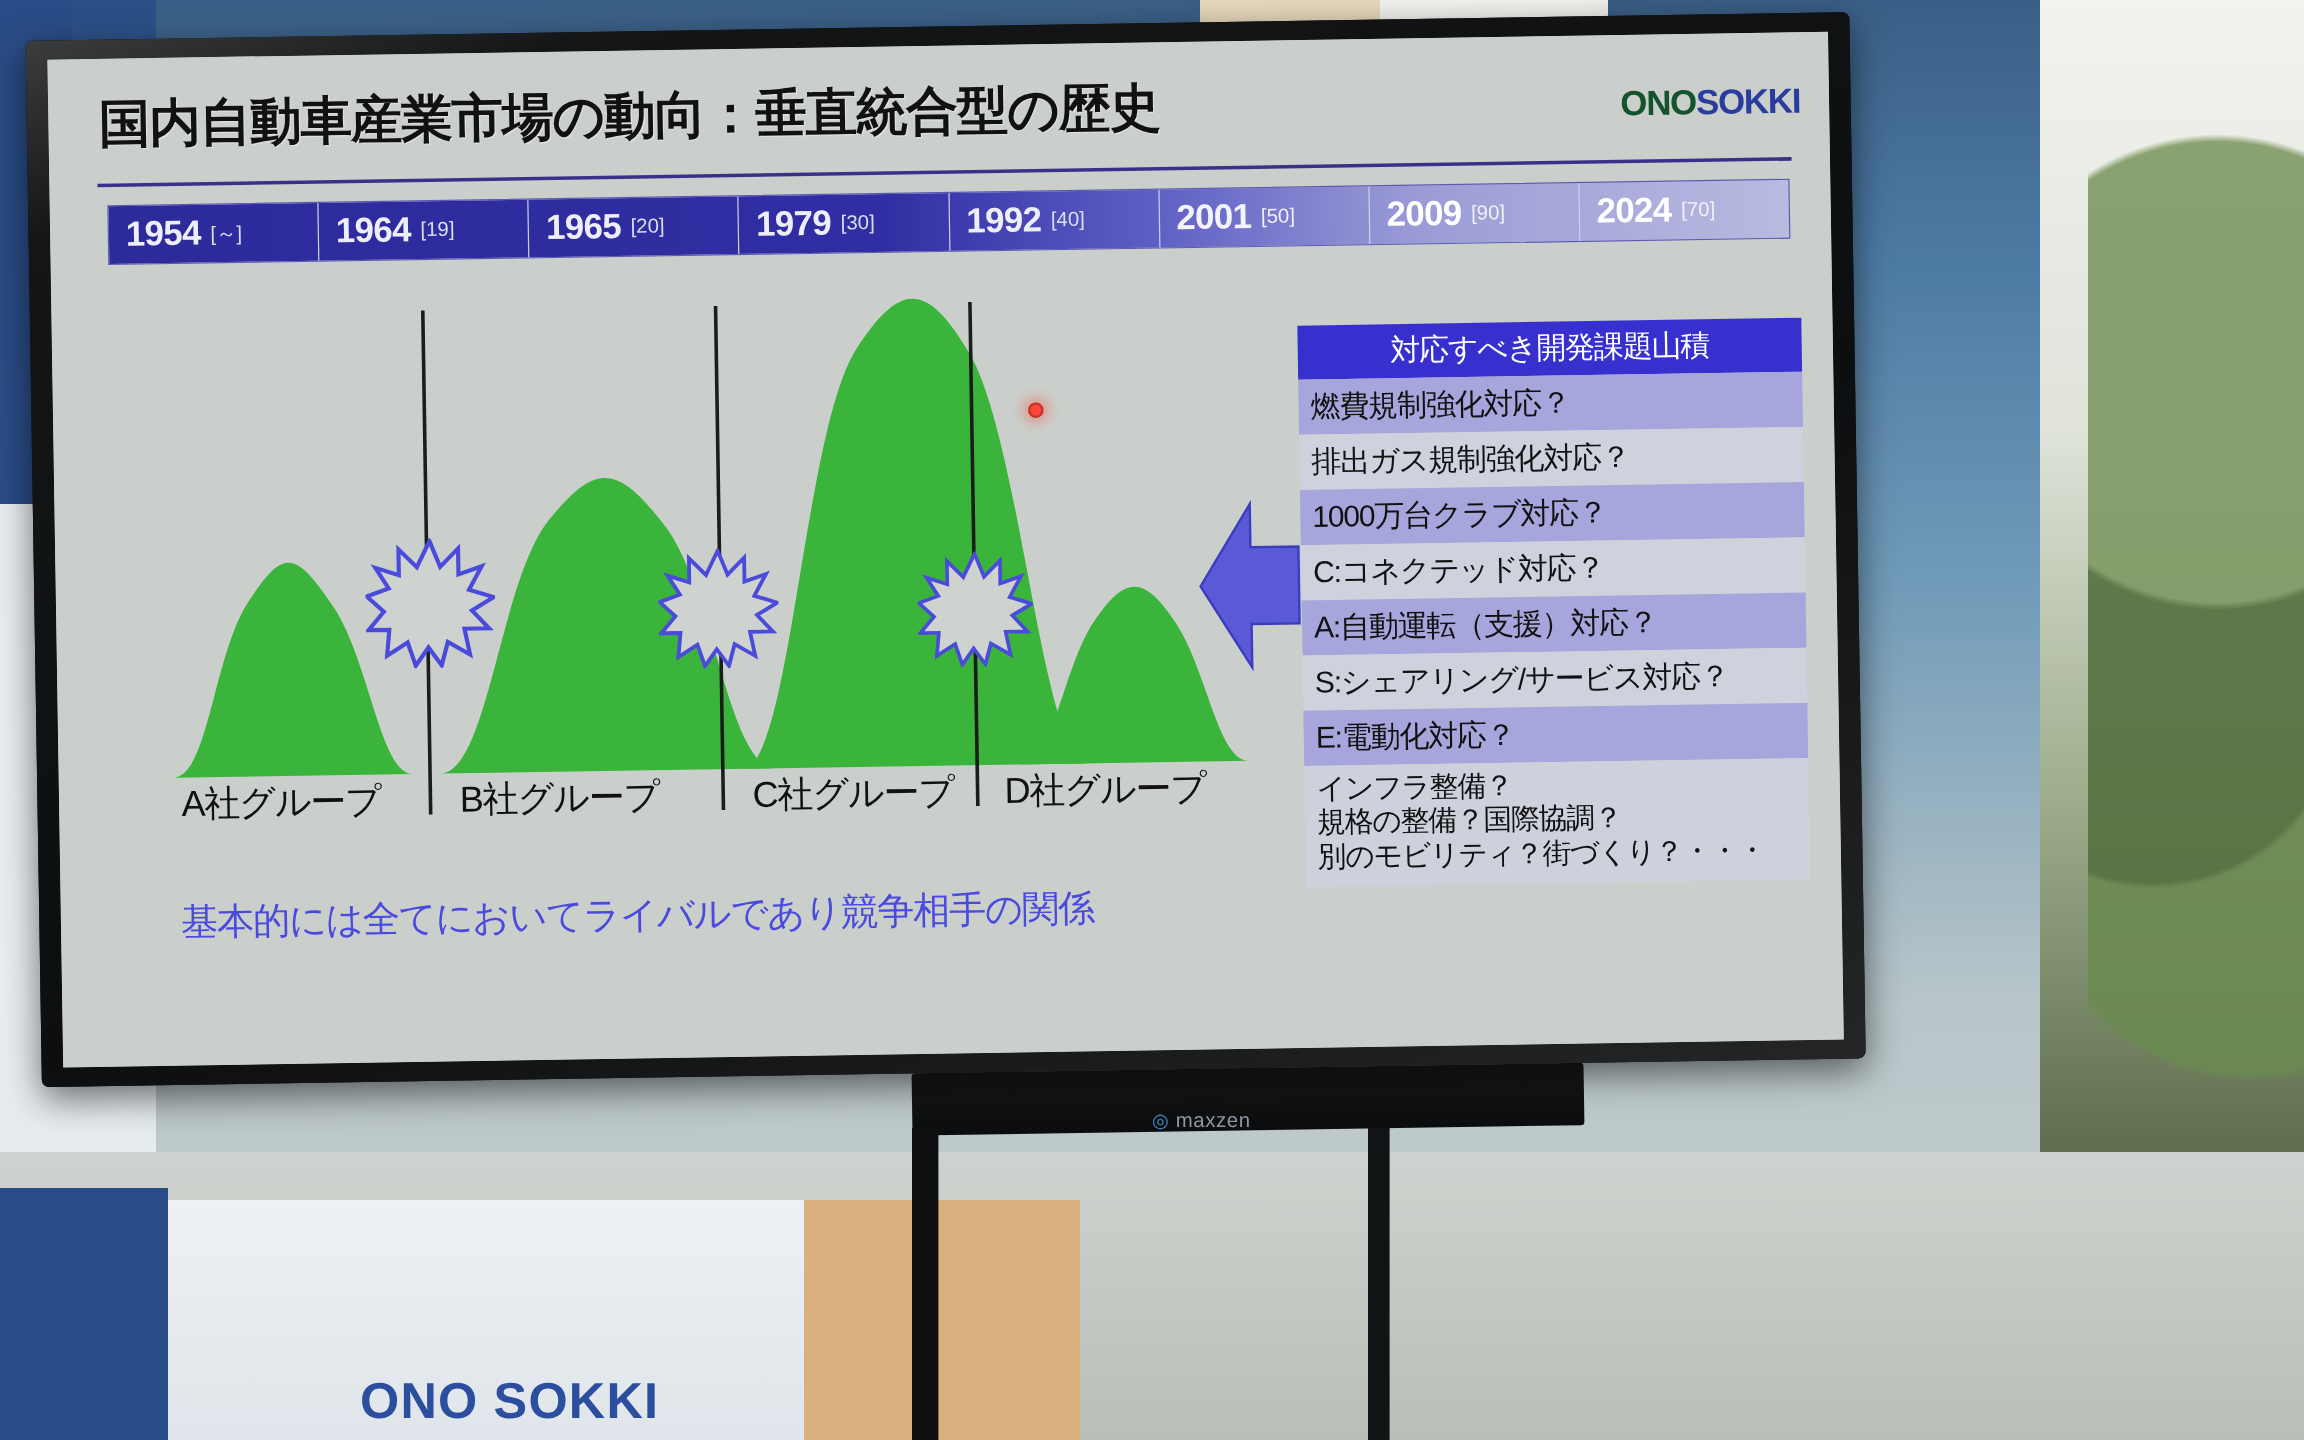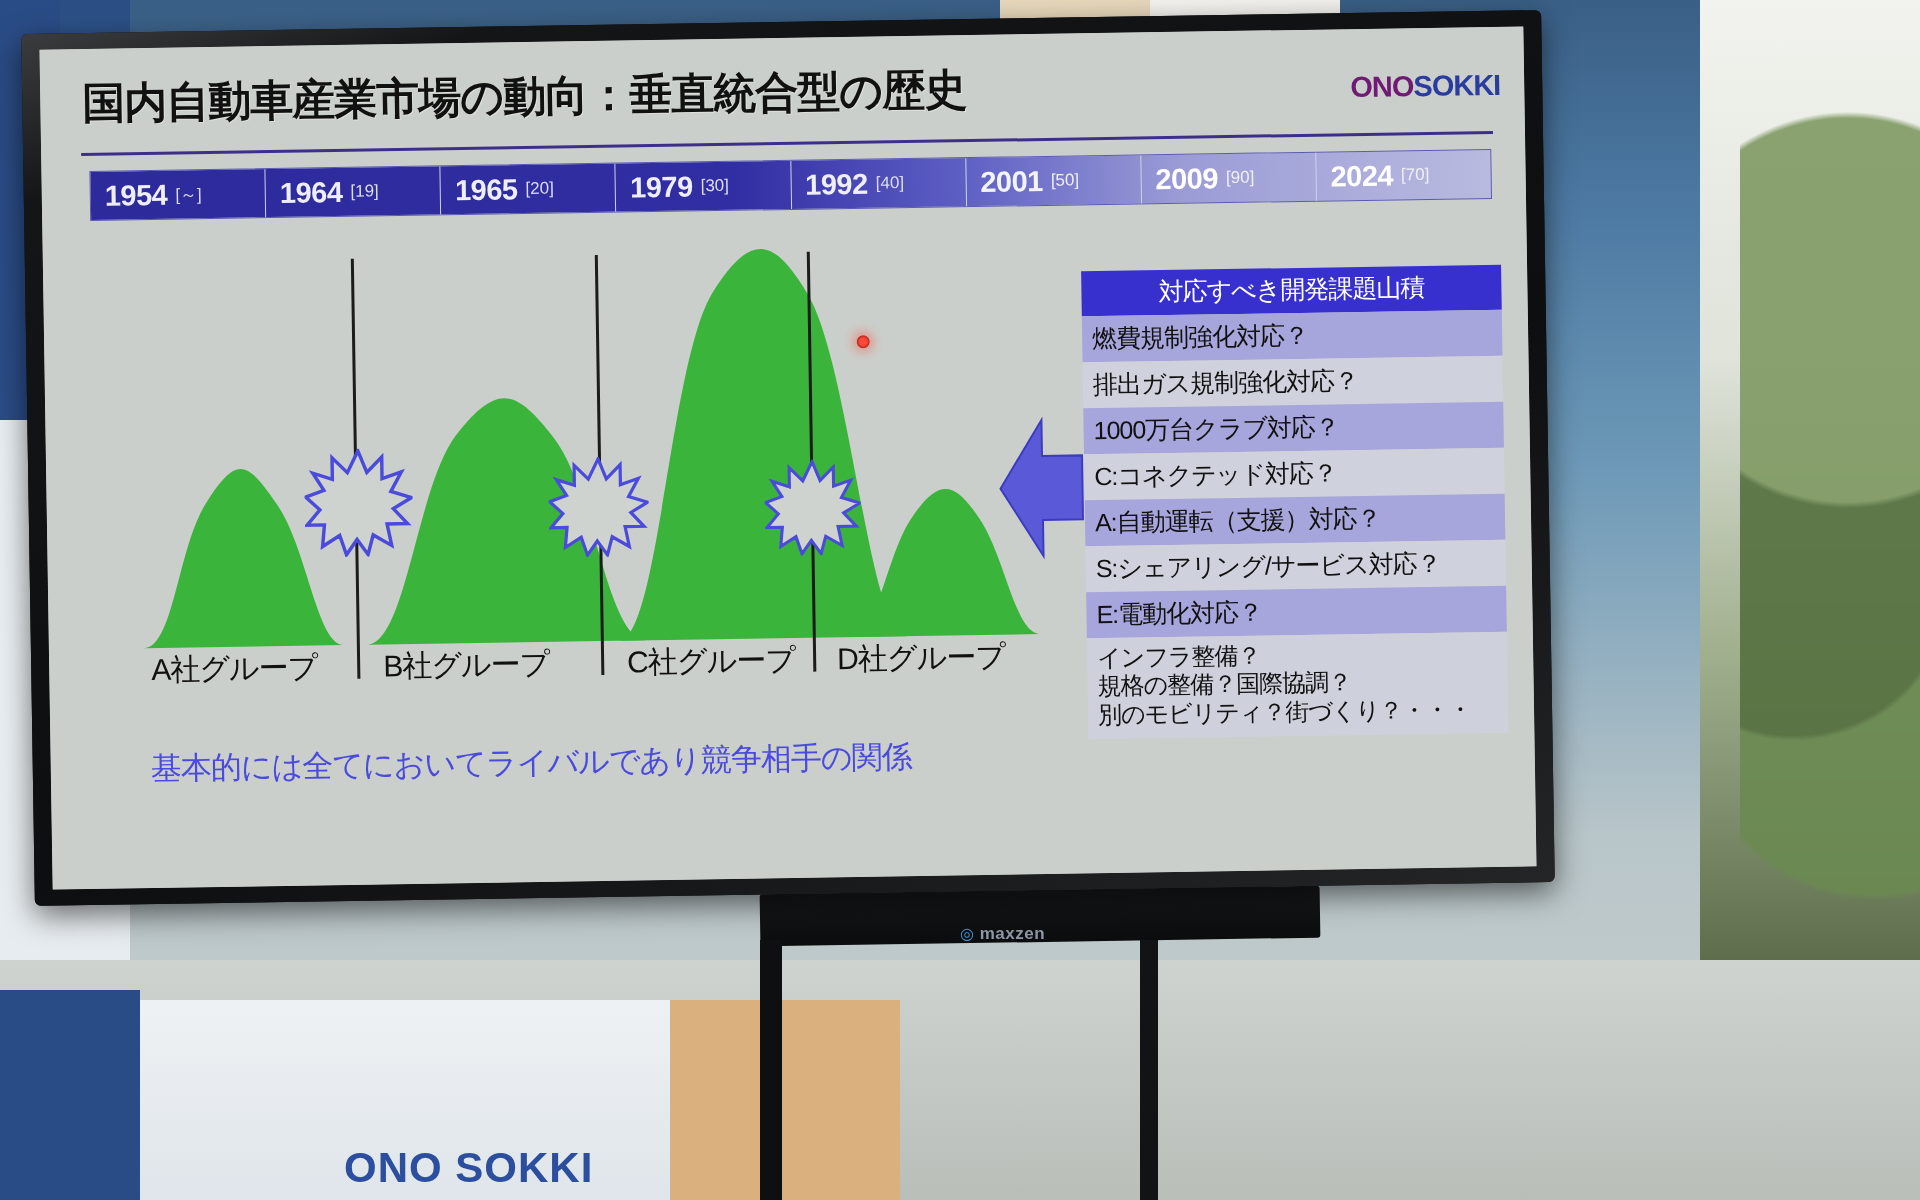--- a/index.html
+++ b/index.html
@@ -17,44 +17,44 @@
   #bg-right-light{position:absolute;right:0;top:0;width:220px;height:1200px;background:linear-gradient(180deg,#f2f3ee 0%,#dfe3da 30%,#9fae8c 55%,#5e6e4c 80%,#3d4b30 100%);}
   #bg-tree{position:absolute;right:0;top:40px;width:180px;height:900px;
     background:radial-gradient(circle at 60% 30%,#7f9a63 0 30%,transparent 31%),
                radial-gradient(circle at 30% 60%,#55703f 0 28%,transparent 29%),
                radial-gradient(circle at 75% 75%,#6b8a52 0 26%,transparent 27%);
     opacity:.9;}
   #bg-floor{position:absolute;left:0;bottom:0;width:1920px;height:240px;background:linear-gradient(180deg,#cfd3cf,#b9beb9);}
   #bg-bottom-banner{position:absolute;left:130px;bottom:0;width:540px;height:200px;background:linear-gradient(180deg,#eef1f4,#dfe5ea);}
   #bg-bottom-blue{position:absolute;left:0;bottom:0;width:140px;height:210px;background:#2a4c86;}
   #bg-bottom-orange{position:absolute;left:670px;bottom:0;width:230px;height:200px;background:#d9b07e;}
-  #onosokki-floor{position:absolute;left:300px;bottom:8px;font-size:42px;font-weight:bold;color:#2b4f9e;letter-spacing:1px;margin-left:44px;}
+  #onosokki-floor{position:absolute;left:300px;bottom:8px;font-size:42px;font-weight:bold;color:#2b4f9e;letter-spacing:1px;}
 
   
   #tv{position:absolute;left:28px;top:22px;width:1520px;height:872px;
       background:#0c0d0f;border-radius:6px;
       box-shadow:0 10px 30px rgba(0,0,0,.55);
       transform:rotate(-0.9deg);}
   #tv-bezel{position:absolute;inset:0;border-radius:6px;
       background:linear-gradient(160deg,#3a3c3e,#141517 12%,#0d0e10 60%,#232527);}
   #screen{position:absolute;left:18px;top:16px;right:18px;bottom:16px;
       background:#c9cdc9;overflow:hidden;}
   #tv-stand-neck{position:absolute;left:760px;top:890px;width:560px;height:52px;background:linear-gradient(180deg,#17191b,#0b0c0d);border-radius:3px;transform:rotate(-0.9deg);}
-  #tv-brand{position:absolute;left:960px;top:924px;color:#8e98a4;font-size:17px;letter-spacing:.5px;font-weight:bold;}
+  #tv-brand{position:absolute;left:960px;top:924px;color:#8e98a4;font-size:17px;letter-spacing:.5px;}
   #tv-brand .dot{color:#3f8fd0;font-size:16px;}
   #tv-pole{position:absolute;left:760px;top:940px;width:22px;height:260px;background:#0e0f11;}
   #tv-pole2{position:absolute;left:1140px;top:940px;width:18px;height:260px;background:#111315;}
 
   
   #slide{position:absolute;inset:0;background:#cbcfcb;}
   .hdr-rule{position:absolute;left:40px;right:32px;height:3px;background:#3c2f8a;}
   #slide-title{position:absolute;left:42px;top:26px;font-size:43px;color:#111;
       font-weight:bold;letter-spacing:-1px;text-shadow:1px 1px 0 rgba(255,255,255,.35);}
   #logo{position:absolute;right:24px;top:42px;font-size:29px;font-weight:bold;color:#2a3d9e;letter-spacing:-1px;}
-  #logo .o{color:#701a75;}
+  #logo .o{color:#14532d;}
   #logo .s{color:#2a3d9e;}
 
   
   #timeline{position:absolute;left:48px;top:122px;width:1400px;height:48px;
      display:flex;background:linear-gradient(90deg,#2d2a9c 0%,#312ea3 46%,#5d5ec4 62%,#9b9cd6 78%,#b9badf 100%);
      border:1px solid #5a5ab5;}
   .tl-cell{flex:1;display:flex;align-items:center;gap:8px;padding-left:14px;
      border-right:1px solid #cdd2ea;box-sizing:border-box;}
   .tl-cell:last-child{border-right:none;}
   .tl-year{font-size:29px;font-weight:bold;color:#e9eaf5;letter-spacing:-.5px;}

